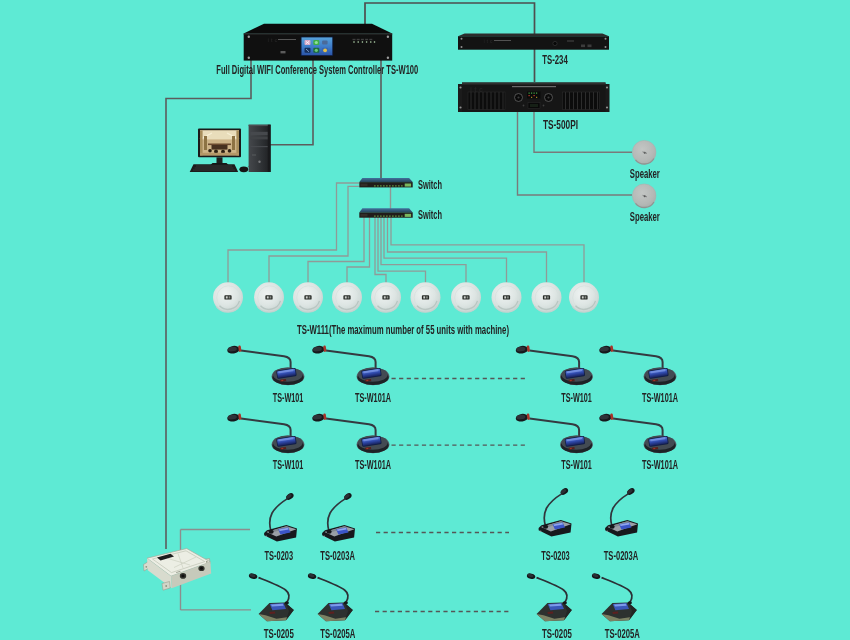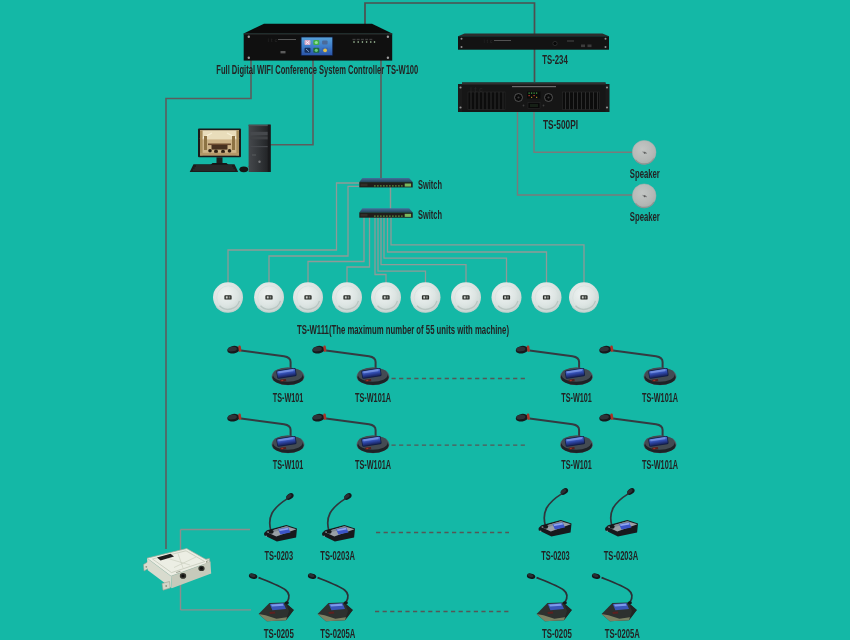--- a/index.html
+++ b/index.html
@@ -1,16 +1,16 @@
 <!DOCTYPE html>
 <html><head>
 <meta charset="utf-8">
 <style>
 html,body{margin:0;padding:0;background:#ffffff;}
-#canvas{position:relative;width:850px;height:640px;overflow:hidden;background:#14b8a6;filter:blur(0px);}
+#canvas{position:relative;width:850px;height:640px;overflow:hidden;background:#5eead4;filter:blur(0px);}
 svg{display:block;}
 text{font-family:"Liberation Sans",sans-serif;font-weight:bold;fill:#232323;}
 </style>
 </head>
 <body>
 <div id="canvas">
 <svg width="850" height="640" viewBox="0 0 850 640">
 <defs>
   <linearGradient id="scrblue" x1="0" y1="0" x2="0" y2="1">
     <stop offset="0" stop-color="#5a7edc"></stop>

